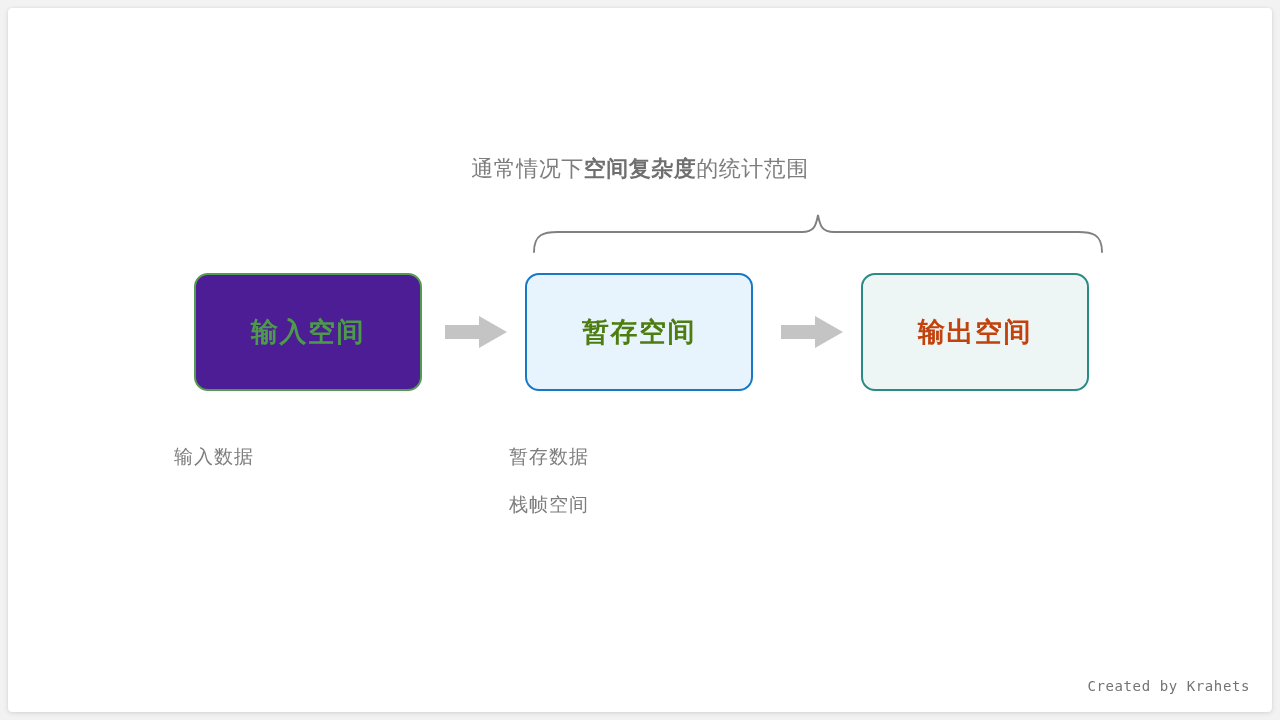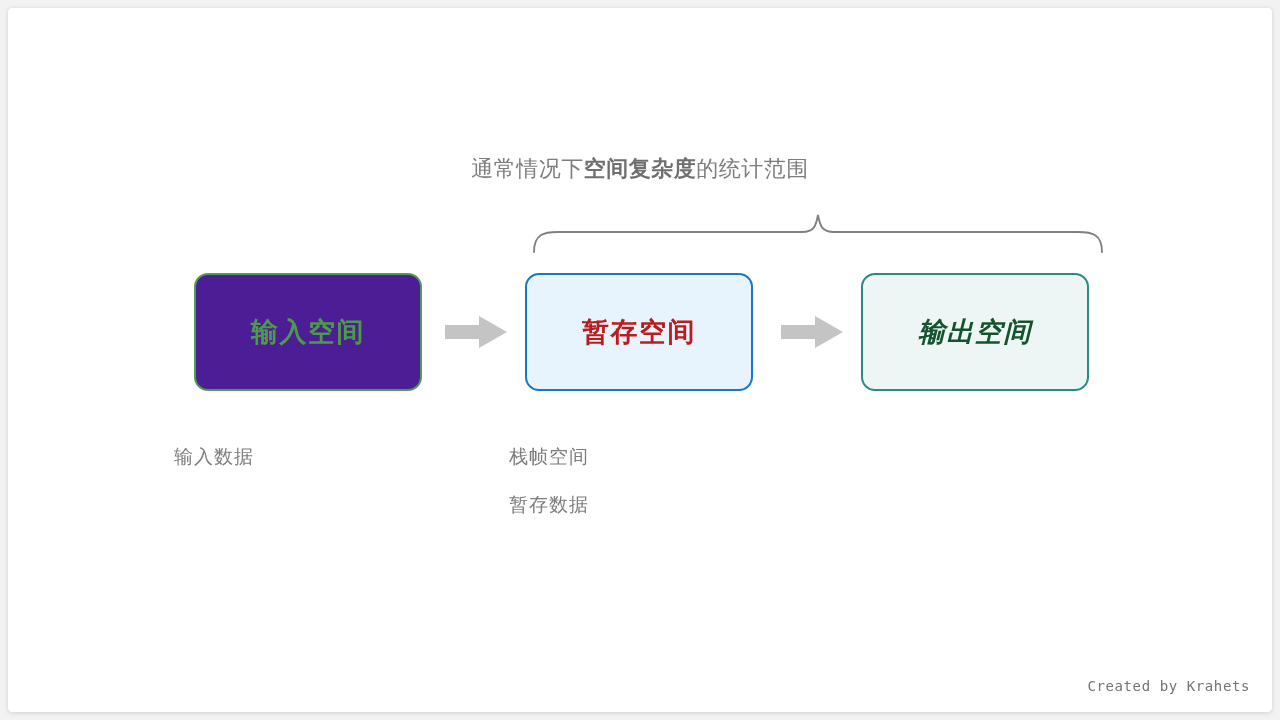--- a/index.html
+++ b/index.html
@@ -76,22 +76,22 @@
     border-style: solid;
     box-sizing: border-box;
     display: flex;
     align-items: center;
     justify-content: center;
     font-size: 27px;
     font-weight: bold;
     letter-spacing: 1.5px;
   }
   .box-input  { left: 186px;  background: #4c1d95; border-color: #559a52; color: #4d9a4b; }
-  .box-temp   { left: 517px;  background: #e8f4fd; border-color: #1878c8; color: #b91c1c; }
-  .box-output { left: 853px;  background: #eef6f5; border-color: #2a8a84; color: #14532d; font-style: italic; }
+  .box-temp   { left: 517px;  background: #e8f4fd; border-color: #1878c8; color: #4d7c0f; }
+  .box-output { left: 853px;  background: #eef6f5; border-color: #2a8a84; color: #c2410c; }
 
   .arrow {
     position: absolute;
     top: 51px;
     width: 62px;
     height: 32px;
   }
   .arrow-1 { left: 437px; }
   .arrow-2 { left: 773px; }
 
@@ -164,21 +164,21 @@
         <span>输出空间</span>
       </div>
 
     </div>
 
     <div class="caption cap-input">
       <div class="line">输入数据</div>
     </div>
 
     <div class="caption cap-temp">
+      <div class="line">暂存数据</div>
       <div class="line">栈帧空间</div>
-      <div class="line">暂存数据</div>
     </div>
 
 
     <div class="footer">Created by Krahets</div>
 
   </div>
 </div>
 
 </body></html>

